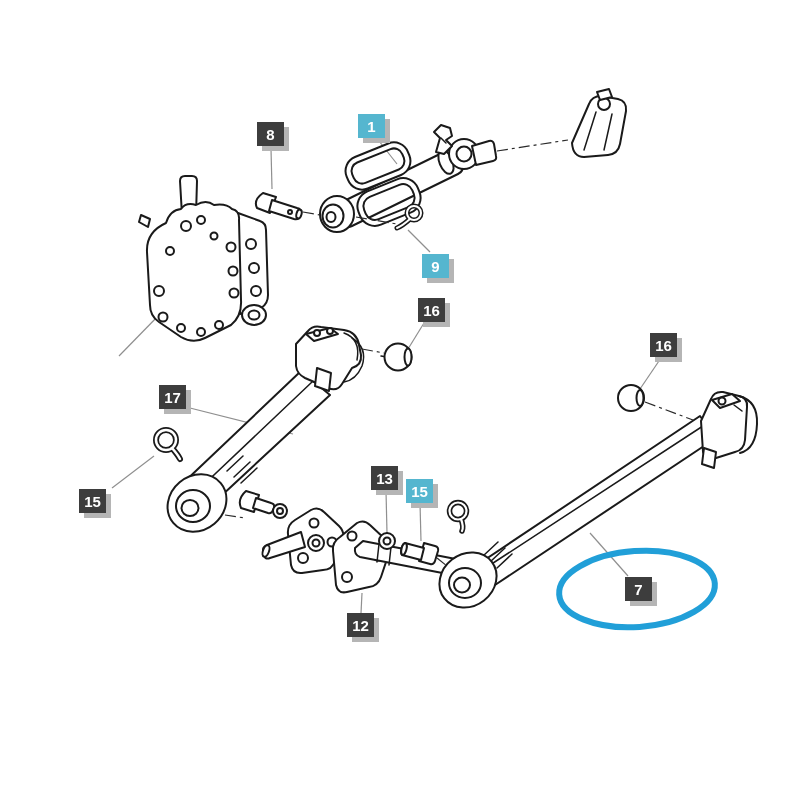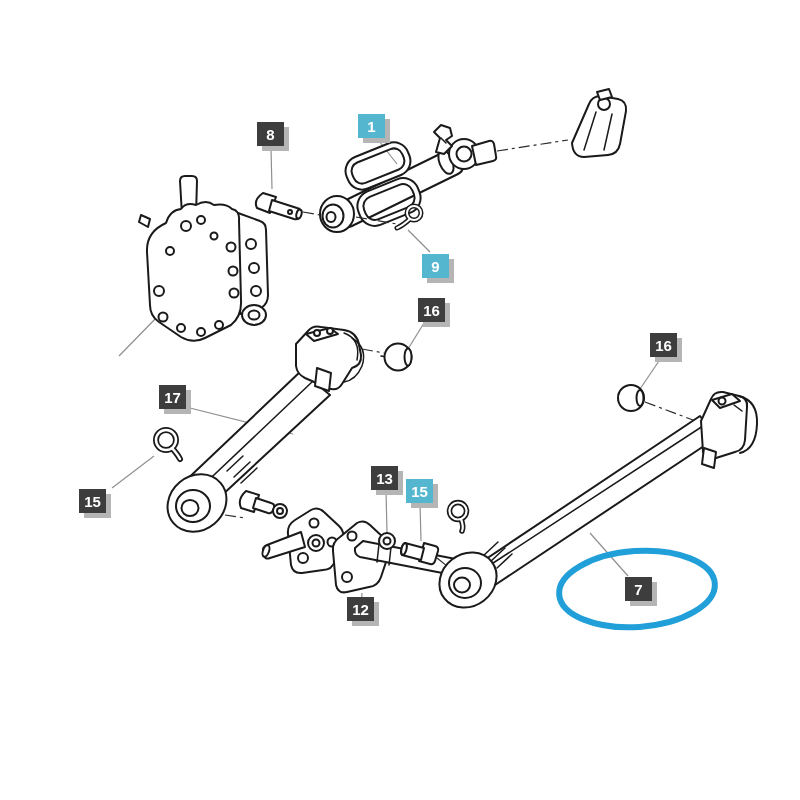--- a/index.html
+++ b/index.html
@@ -212,16 +212,16 @@
 
   <div class="plabel dark" style="left:257px;top:122px">8</div>
   <div class="plabel hl" style="left:358px;top:114px">1</div>
   <div class="plabel hl" style="left:422px;top:254px">9</div>
   <div class="plabel dark" style="left:418px;top:298px">16</div>
   <div class="plabel dark" style="left:650px;top:333px">16</div>
   <div class="plabel dark" style="left:159px;top:385px">17</div>
   <div class="plabel dark" style="left:79px;top:489px">15</div>
   <div class="plabel dark" style="left:371px;top:466px">13</div>
   <div class="plabel hl" style="left:406px;top:479px">15</div>
-  <div class="plabel dark" style="left:347px;top:597px">12</div>
+  <div class="plabel dark" style="left:347px;top:613px">12</div>
   <div class="plabel dark" style="left:625px;top:577px">7</div>
 
 </div>
 
 </body></html>

